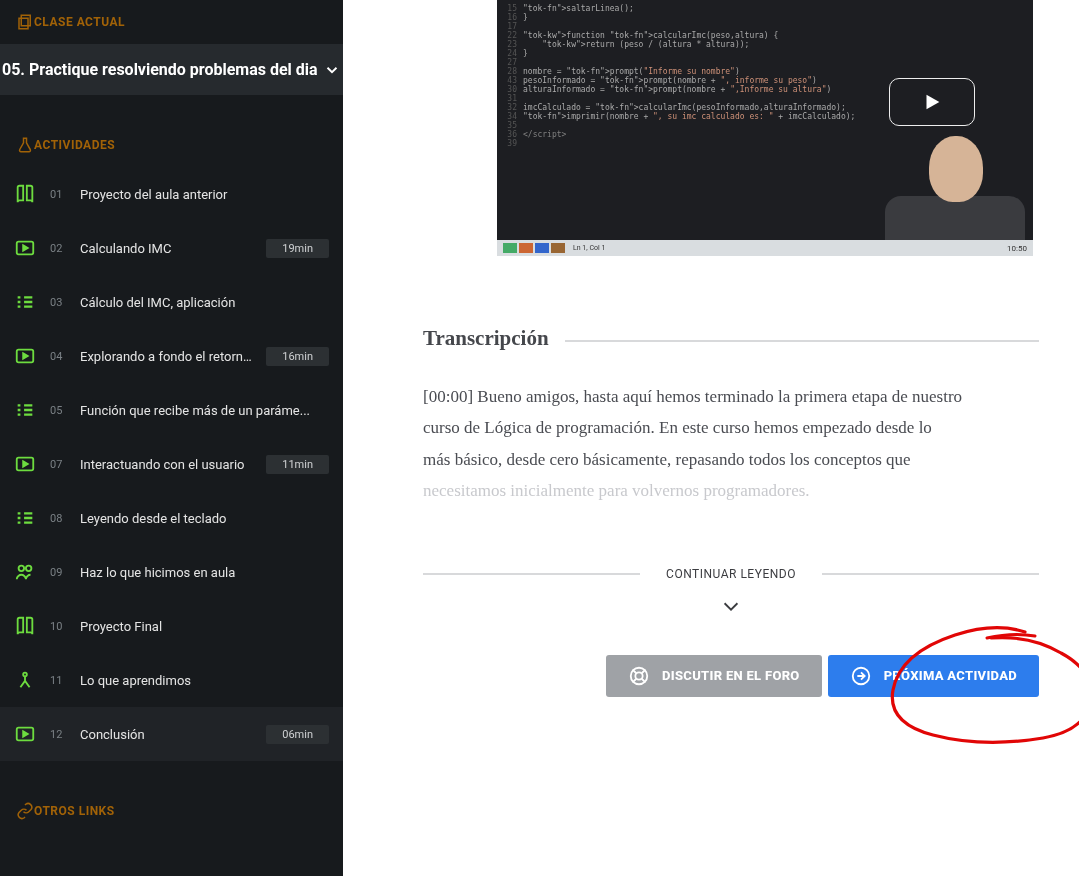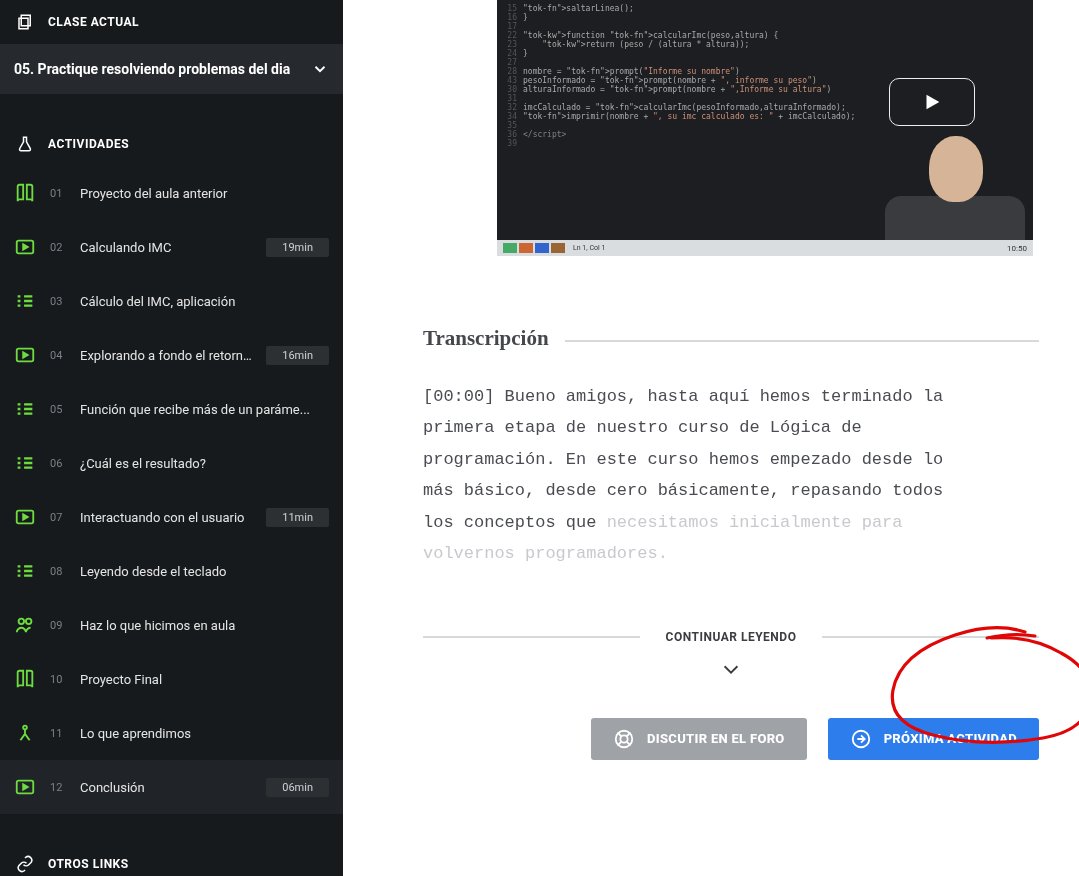--- a/index.html
+++ b/index.html
@@ -18,38 +18,37 @@
     background: #171a1d;
     color: #ccc;
     overflow-y: auto;
     flex-shrink: 0;
   }
   .sb-section-head {
     display: flex;
     align-items: center;
     padding: 0 16px;
     height: 44px;
-    gap: 14px;
-    color: #ffffff;
+    color: #a16207;
     text-transform: uppercase;
     letter-spacing: .5px;
     font-size: 12px;
     font-weight: 700;
     text-align: center;
   }
   .sb-section-head .icon {
     width: 18px; height: 18px;
     display:flex;align-items:center;justify-content:center;
     stroke:#6b7278;
   }
   .current-class {
     background:#262a2e;
     display:flex;align-items:center;justify-content:space-between;
-    padding: 16px 14px;
-    font-size: 14px;
+    padding: 16px 2px;
+    font-size: 16px;
     font-weight:700;
     color:#fff;
   }
   .current-class .chev { width:18px;height:18px; }
   .activity-list { }
   .activity-item {
     display:flex;
     align-items:center;
     height:54px;
     padding:0 14px;
@@ -136,43 +135,43 @@
   .vsb-time{margin-left:auto;font-size:8px;color:#333;}
 
   
   .transcription { margin-top:70px; }
   .section-title {
     display:flex;align-items:center;gap:16px;
     font-size:21px;font-weight:800;color:#45474c;margin-bottom:30px;font-family:Liberation Serif, serif;
   }
   .section-title .line{flex:1;border-top:2px solid #d8d9db;position:relative;top:2px;}
   .transcript-text{
-    font-family:Liberation Mono, monospace;
+    font-family:Liberation Serif, serif;
     font-size:17px;line-height:1.85;color:#4a4c52;
     max-width:540px;
   }
   .fade{color:#c8c9cd;}
 
   .continue-reading{
     margin-top:60px;
     position:relative;
     text-align:center;
   }
   .cr-line{
     display:flex;align-items:center;gap:26px;
-    font-size:12px;font-weight:700;color:#3c3d41;letter-spacing:.5px;
+    font-size:12px;font-weight:400;color:#3c3d41;letter-spacing:.5px;
   }
   .cr-line .l{flex:1;border-top:2px solid #d8d9db;}
   .cr-chevron{margin-top:14px;display:flex;justify-content:center;}
   .cr-chevron svg{width:22px;height:22px;stroke:#3a3b3f;stroke-width:2;fill:none;}
 
   
   .btn-row {
     margin-top:38px;
-    display:flex;justify-content:flex-end;gap:21px;
+    display:flex;justify-content:flex-end;gap:6px;
     position:relative;
   }
   .big-btn{
     height:42px;padding:0 22px;
     display:flex;align-items:center;gap:12px;
     font-size:13px;font-weight:800;border-radius:3px;
     cursor:pointer;letter-spacing:.3px;
   }
   .big-btn.grey{background:#9fa2a6;color:#fff;}
   .big-btn.blue{background:#2d7ded;color:#fff;}
@@ -263,29 +262,20 @@
         <span class="dur">16min</span>
       </div>
       <div class="activity-item">
         <span class="icon">
           <svg viewBox="0 0 24 24" fill="none" stroke="#6ddc3f" stroke-width="2.5">
             <path d="M4 7h3M4 12h3M4 17h3M11 7h9M11 12h9M11 17h9"></path>
           </svg>
         </span>
         <span class="idx">05</span>
         <span class="label">Función que recibe más de un paráme...</span>
-      </div>
-      <div class="activity-item">
-        <span class="icon">
-          <svg viewBox="0 0 24 24" fill="none" stroke="#6ddc3f" stroke-width="2.5">
-            <path d="M4 7h3M4 12h3M4 17h3M11 7h9M11 12h9M11 17h9"></path>
-          </svg>
-        </span>
-        <span class="idx">06</span>
-        <span class="label">¿Cuál es el resultado?</span>
       </div>
       <div class="activity-item">
         <span class="icon">
           <svg viewBox="0 0 24 24" fill="none" stroke="#6ddc3f" stroke-width="2">
             <rect x="3" y="5" width="18" height="14" rx="2"></rect>
             <path d="M10 9l5 3-5 3z" fill="#6ddc3f"></path>
           </svg>
         </span>
         <span class="idx">07</span>
         <span class="label">Interactuando con el usuario</span>

